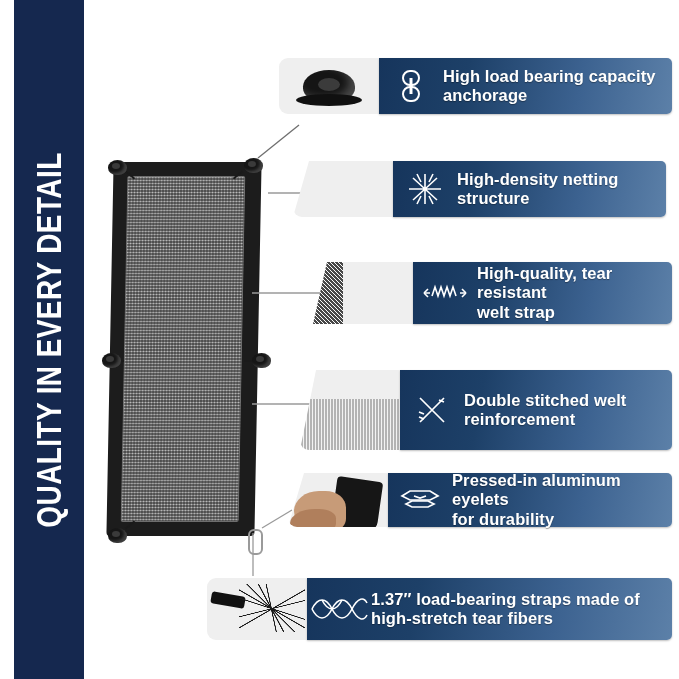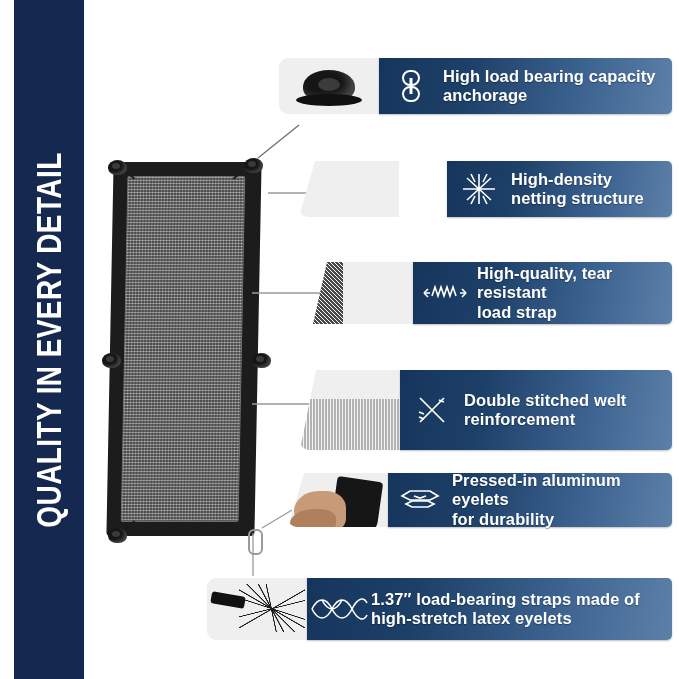--- a/index.html
+++ b/index.html
@@ -314,21 +314,21 @@
           <rect x="3" y="18" width="16" height="14" rx="7"></rect>
           <path d="M11 9 L11 25" stroke-width="3"></path>
         </svg>
       </div>
       <div class="bar-text">
         <span>High load bearing capacity anchorage</span>
       </div>
     </div>
   </div>
 
-  <div class="callout" style="left:299px; top:161px; width:373px;gap:48px;">
+  <div class="callout" style="left:293px; top:161px; width:373px;">
     <div class="photo tex-net shape-skew-round"></div>
     <div class="bar">
       <div class="bar-icon">
         <svg width="36" height="34" viewBox="0 0 36 34" fill="none" stroke="#fff" stroke-width="1.6">
           <path d="M6 6 L30 28 M30 6 L6 28 M18 2 L18 32 M2 17 L34 17"></path>
           <path d="M10 2 L14 10 M26 2 L22 10 M10 32 L14 24 M26 32 L22 24"></path>
         </svg>
       </div>
       <div class="bar-text">
         <span>High-density netting structure</span>
@@ -341,21 +341,21 @@
     <div class="bar">
       <div class="bar-icon">
         <svg width="46" height="22" viewBox="0 0 46 22" fill="none" stroke="#fff" stroke-width="1.6">
           <path d="M2 11 L8 11 M38 11 L44 11"></path>
           <path d="M2 11 L6 7 M2 11 L6 15 M44 11 L40 7 M44 11 L40 15"></path>
           <path d="M10 14 L13 5 L16 14 L19 5 L22 14 L25 5 L28 14 L31 5 L34 14"></path>
         </svg>
       </div>
       <div class="bar-text">
         <span>High-quality, tear resistant</span>
-        <span class="l2">load strap</span>
+        <span class="l2">welt strap</span>
       </div>
     </div>
   </div>
 
   <div class="callout" style="left:300px; top:370px; width:372px; height:80px;">
     <div class="photo tex-welt shape-skew-round"></div>
     <div class="bar">
       <div class="bar-icon">
         <svg width="34" height="32" viewBox="0 0 34 32" fill="none" stroke="#fff" stroke-width="1.7">
           <path d="M5 4 L29 28 M29 4 L5 28"></path>
@@ -398,18 +398,18 @@
     <div class="bar">
       <div class="bar-icon">
         <svg width="60" height="26" viewBox="0 0 60 26" fill="none" stroke="#fff" stroke-width="1.6">
           <path d="M3 13 C9 1, 17 1, 23 13 C29 25, 37 25, 43 13 C49 1, 55 1, 58 7"></path>
           <path d="M3 13 C9 25, 17 25, 23 13 C29 1, 37 1, 43 13 C49 25, 55 25, 58 19"></path>
           <path d="M13 4 C19 16, 27 16, 33 4"></path>
         </svg>
       </div>
       <div class="bar-text">
         <span>1.37″ load-bearing straps made of</span>
-        <span class="l2">high-stretch latex eyelets</span>
+        <span class="l2">high-stretch tear fibers</span>
       </div>
     </div>
   </div>
 
 </div>
 
 </body></html>

